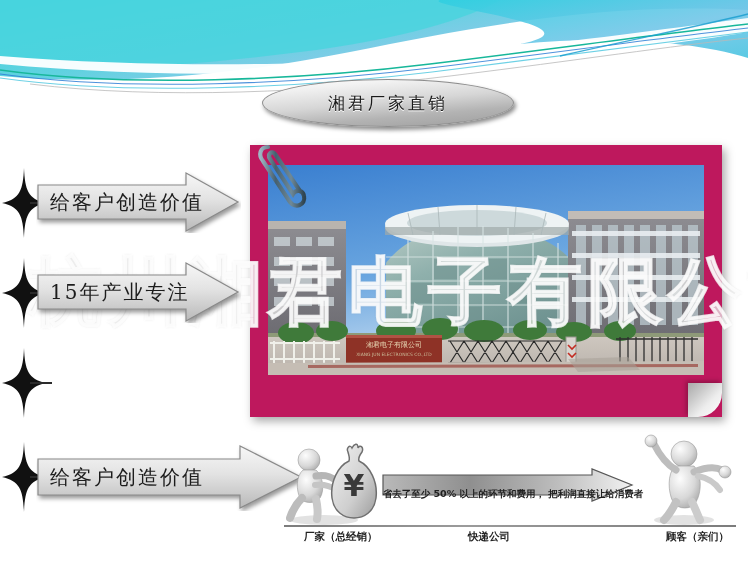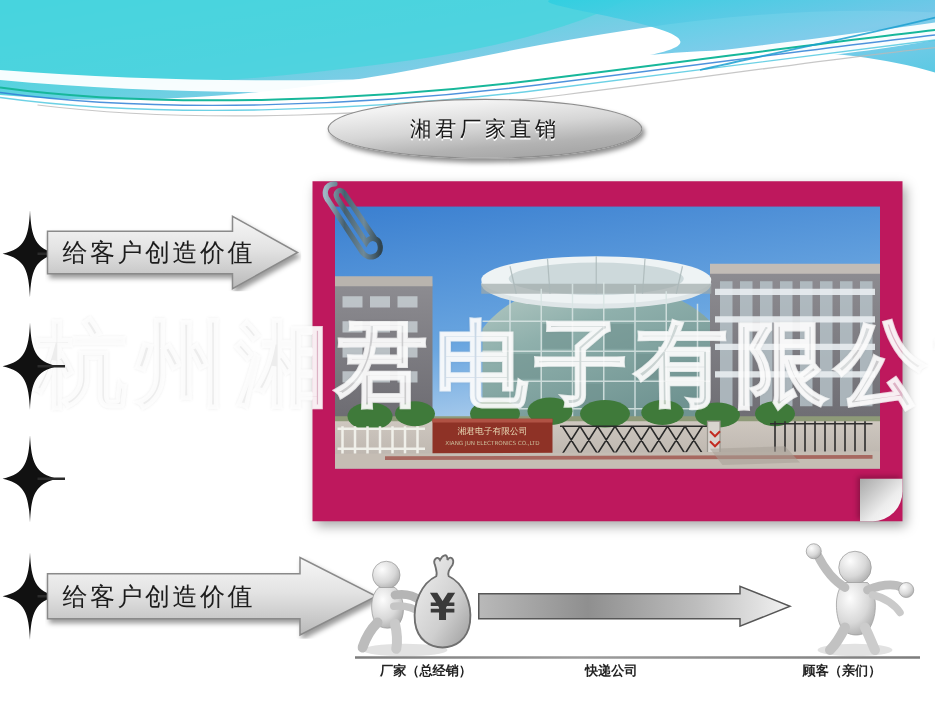--- a/index.html
+++ b/index.html
@@ -308,20 +308,26 @@
     </svg>
     <div class="alabel">给客户创造价值</div>
   </div>
 
   <div class="sparkle" style="left:2px;top:258px;">
     <svg width="44" height="70" viewBox="0 0 44 70" xmlns="http://www.w3.org/2000/svg">
       <path d="M22 0 C23 22 26 31 44 35 C26 39 23 48 22 70 C21 48 18 39 0 35 C18 31 21 22 22 0 Z" fill="#111"></path>
     </svg>
   </div>
   <div class="tick" style="left:30px;top:292px;width:22px;"></div>
+  <div class="arrow-row" style="left:36px;top:261px;width:205px;">
+    <svg width="205" height="62" viewBox="0 0 205 62" xmlns="http://www.w3.org/2000/svg">
+      <path d="M2 14 L150 14 L150 2 L202 31 L150 60 L150 48 L2 48 Z" fill="url(#ag1)" stroke="#8a8a8a" stroke-width="1.2" style="filter:drop-shadow(2px 3px 2px rgba(0,0,0,.4))"></path>
+    </svg>
+    <div class="alabel">15年产业专注</div>
+  </div>
 
   <div class="sparkle" style="left:2px;top:348px;">
     <svg width="44" height="70" viewBox="0 0 44 70" xmlns="http://www.w3.org/2000/svg">
       <path d="M22 0 C23 22 26 31 44 35 C26 39 23 48 22 70 C21 48 18 39 0 35 C18 31 21 22 22 0 Z" fill="#111"></path>
     </svg>
   </div>
   <div class="tick" style="left:30px;top:382px;width:22px;"></div>
 
   <div class="sparkle" style="left:2px;top:442px;">
     <svg width="44" height="70" viewBox="0 0 44 70" xmlns="http://www.w3.org/2000/svg">
@@ -376,20 +382,21 @@
           <linearGradient id="fa" x1="0" y1="0" x2="1" y2="0">
             <stop offset="0%" stop-color="#b9b9b9"></stop>
               <stop offset="35%" stop-color="#8f8f8f"></stop>
             <stop offset="70%" stop-color="#bdbdbd"></stop>
               <stop offset="100%" stop-color="#f2f2f2"></stop>
           </linearGradient>
         </defs>
         <path d="M1 7 L210 7 L210 1 L250 17 L210 33 L210 27 L1 27 Z" fill="url(#fa)" stroke="#575757" stroke-width="1.2"></path>
       </svg>
     </div>
+    <div id="flow-caption">省去了至少 50% 以上的环节和费用， 把利润直接让给消费者</div>
 
     <div class="fig" style="left:350px;top:0px;width:104px;height:94px;">
       <svg width="104" height="94" viewBox="0 0 104 94" xmlns="http://www.w3.org/2000/svg">
         <ellipse cx="52" cy="88" rx="30" ry="5" fill="#cfcfcf" opacity=".6"></ellipse>
         <circle cx="52" cy="22" r="13" fill="url(#body3d)" stroke="#9b9b9b" stroke-width=".6"></circle>
         <path d="M43 34 C35 42 36 60 41 70 C46 78 60 78 64 70 C70 60 70 42 62 34 Z" fill="url(#body3d)" stroke="#9b9b9b" stroke-width=".6"></path>
 
         <path d="M44 38 C34 32 26 20 22 12" stroke="#bdbdbd" stroke-width="7" fill="none" stroke-linecap="round"></path>
         <circle cx="19" cy="9" r="6" fill="url(#body3d)" stroke="#9b9b9b" stroke-width=".6"></circle>
 
@@ -398,16 +405,16 @@
         <path d="M66 44 C76 46 84 52 88 58" stroke="#cacaca" stroke-width="6" fill="none" stroke-linecap="round"></path>
 
         <path d="M44 70 C40 78 36 84 32 88" stroke="#c2c2c2" stroke-width="8" fill="none" stroke-linecap="round"></path>
         <path d="M60 70 C64 78 66 84 68 88" stroke="#cccccc" stroke-width="8" fill="none" stroke-linecap="round"></path>
       </svg>
     </div>
 
     <div id="flow-base"></div>
     <div class="fcap" style="left:22px;">厂家（总经销）</div>
     <div class="fcap" style="left:186px;">快递公司</div>
-    <div class="fcap" style="left:360px;">顾客（亲们）</div>
+    <div class="fcap" style="left:384px;">顾客（亲们）</div>
   </div>
 
 </div>
 
 </body></html>

